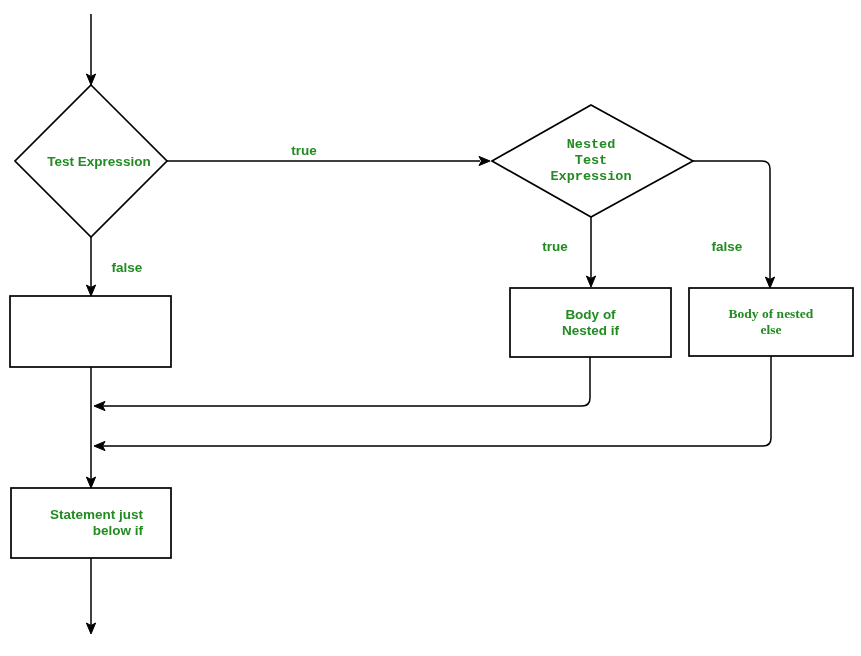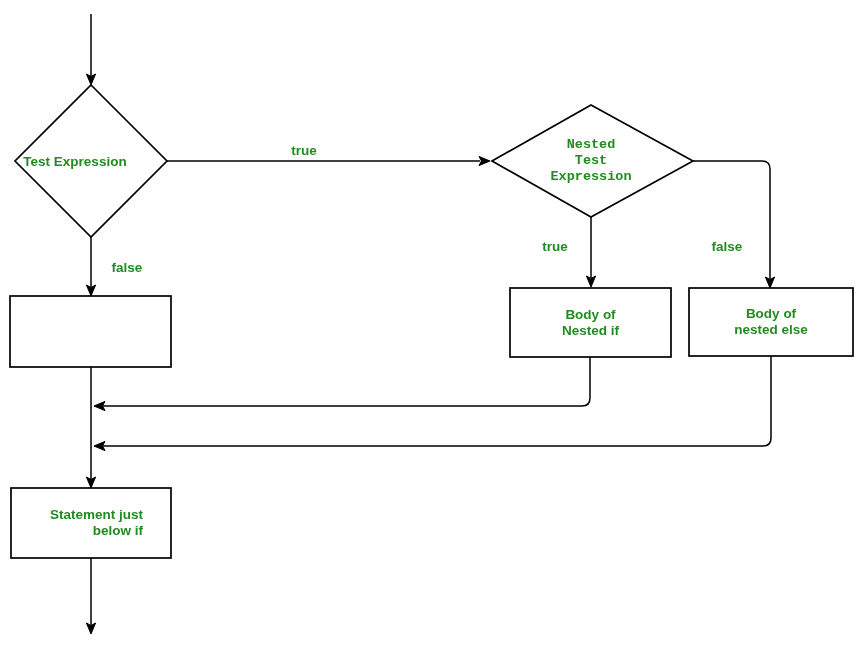--- a/index.html
+++ b/index.html
@@ -59,34 +59,34 @@
     <path class="ah" d="M91,634 L86.4,623 L91,625.5 L95.6,623 Z"></path>
 
     <polygon class="shape" points="91,85 167,161 91,237 15,161"></polygon>
     <polygon class="shape" points="591,105 693,161 591,217 492,161"></polygon>
     <rect class="shape" x="10" y="296" width="161" height="71"></rect>
     <rect class="shape" x="510" y="288" width="161" height="69"></rect>
     <rect class="shape" x="689" y="288" width="164" height="68"></rect>
     <rect class="shape" x="11" y="488" width="160" height="70"></rect>
   </svg>
 
-  <div class="lbl" style="left:0;top:149px;width:150px;height:25px;">
+  <div class="lbl" style="left:24px;top:149px;width:150px;height:25px;">
     <span class="wrap">Test Expression</span>
   </div>
 
   <div class="lbl" style="left:526px;top:131px;width:130px;height:60px;">
     <span class="wrap" style="width:88px;font-family:Liberation Mono, monospace;">Nested Test Expression</span>
   </div>
 
 
   <div class="lbl" style="left:510px;top:288px;width:161px;height:69px;">
     <span class="wrap" style="width:76px;text-align:center;">Body of Nested if</span>
   </div>
 
-  <div class="lbl" style="left:689px;top:288px;width:164px;height:68px;">
+  <div class="lbl" style="left:689px;top:288px;width:164px;height:68px;font-family:Liberation Serif, serif;">
     <span class="wrap" style="width:86px;">Body of nested else</span>
   </div>
 
   <div class="lbl" style="left:11px;top:488px;width:160px;height:70px;text-align:right;">
     <span class="wrap" style="width:104px;">Statement just below if</span>
   </div>
 
   <div class="lbl edge-lbl" style="left:280px;top:142px;width:48px;height:18px;">true</div>
 
   <div class="lbl edge-lbl" style="left:103px;top:259px;width:48px;height:18px;">false</div>

